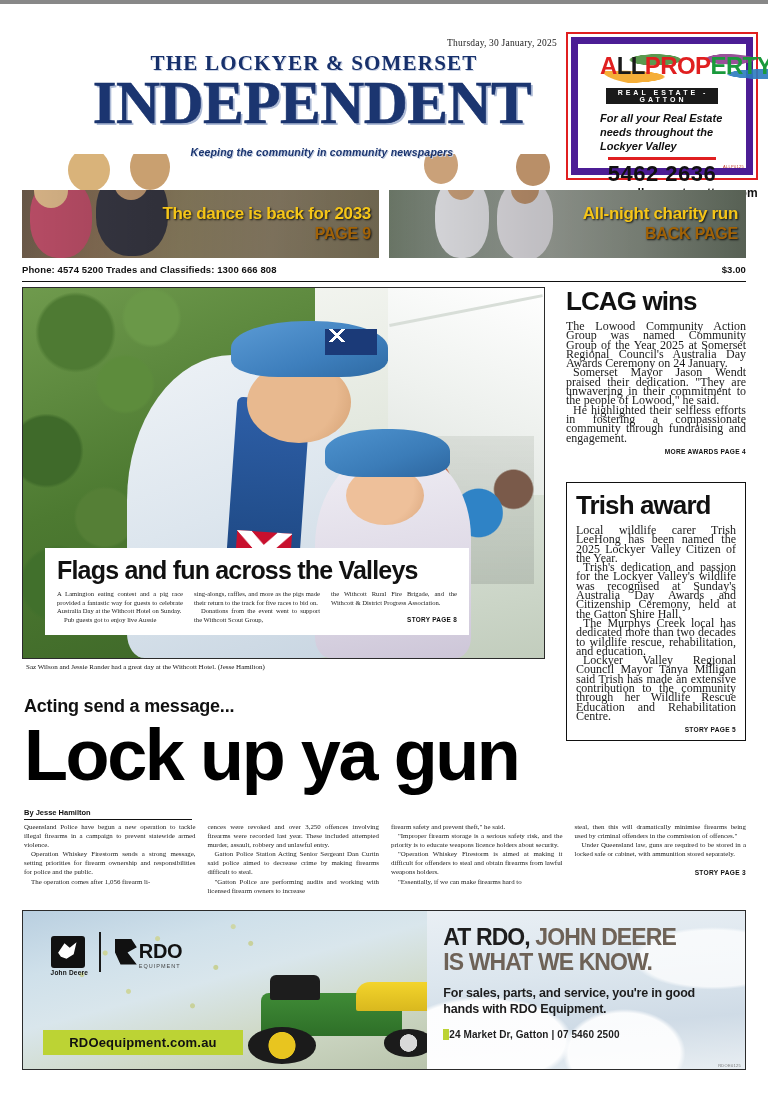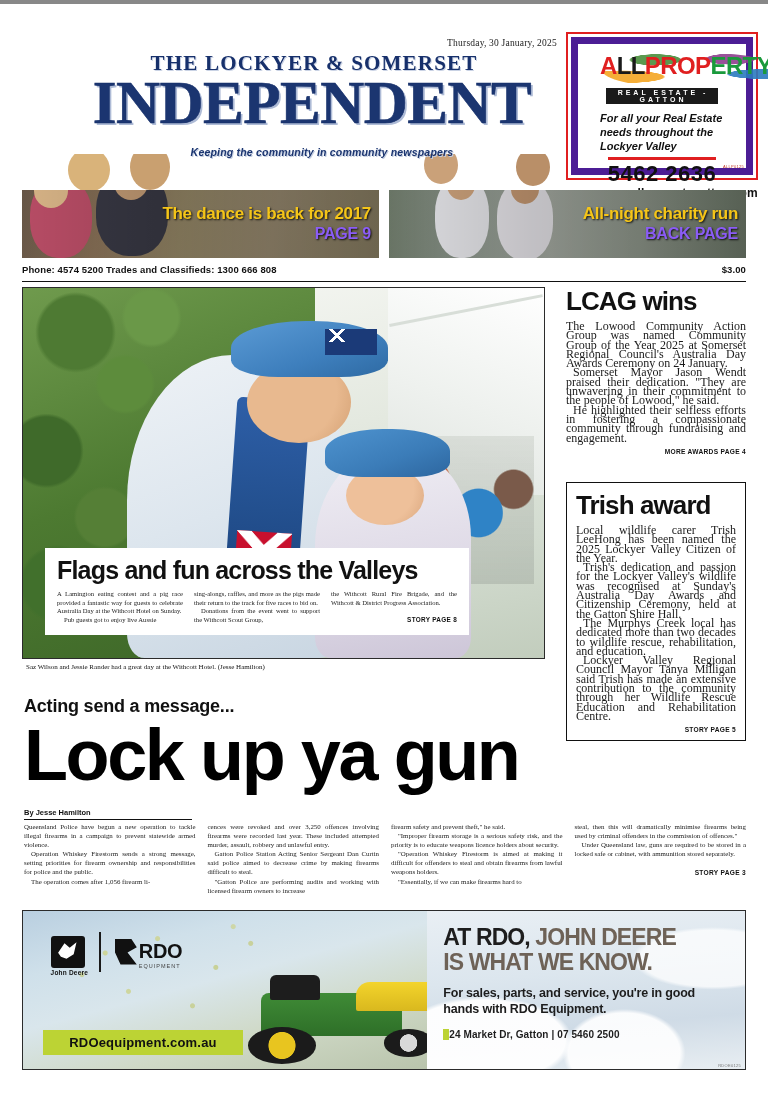--- a/index.html
+++ b/index.html
@@ -210,21 +210,21 @@
     font-size: 17px;
     color: #f5c518;
     text-shadow: 1px 1px 2px rgba(0,0,0,.85);
     letter-spacing: -0.3px;
     white-space: nowrap;
   }
   .t-line2 {
     font-family: "Liberation Sans", sans-serif;
     font-weight: bold;
     font-size: 16px;
-    color: #8b5cf6;
+    color: #a16207;
     text-shadow: 1px 1px 2px rgba(0,0,0,.85);
     letter-spacing: -0.2px;
     margin-top: 1px;
     white-space: nowrap;
   }
   .t-person { position: absolute; border-radius: 45%; }
 
   
   .infobar {
     position: absolute;
@@ -686,21 +686,21 @@
   <div class="teasers">
     <div class="teaser">
       <div class="teaser-photo t1-photo">
         <div class="t-person" style="left:8px;top:-12px;width:62px;height:80px;background:#c0506a;"></div>
         <div class="t-person" style="left:12px;top:-16px;width:34px;height:34px;background:#e0bb8c;border-radius:50%;"></div>
         <div class="t-person" style="left:74px;top:-20px;width:72px;height:86px;background:#3a3a46;"></div>
         <div class="t-person" style="left:92px;top:-24px;width:34px;height:34px;background:#caa179;border-radius:50%;"></div>
       </div>
       <div class="t-shade"></div>
       <div class="t-text">
-        <div class="t-line1">The dance is back for 2017</div>
+        <div class="t-line1">The dance is back for 2033</div>
         <div class="t-line2">PAGE 9</div>
       </div>
     </div>
     <div class="teaser">
       <div class="teaser-photo t2-photo">
         <div class="t-person" style="left:46px;top:-14px;width:54px;height:82px;background:#e8e8ec;"></div>
         <div class="t-person" style="left:58px;top:-20px;width:28px;height:30px;background:#cfa47d;border-radius:50%;"></div>
         <div class="t-person" style="left:108px;top:-10px;width:56px;height:80px;background:#eceaef;"></div>
         <div class="t-person" style="left:122px;top:-16px;width:28px;height:30px;background:#c99b74;border-radius:50%;"></div>
       </div>

